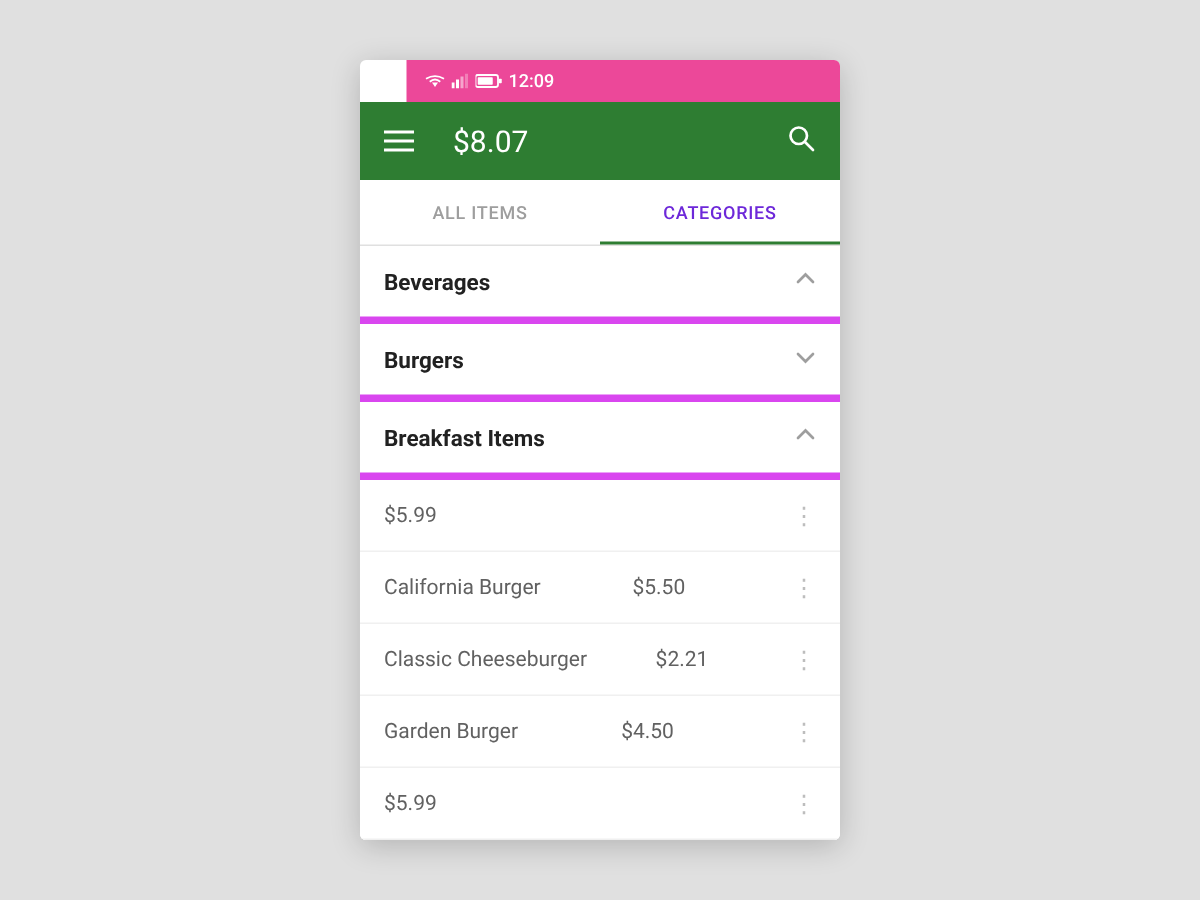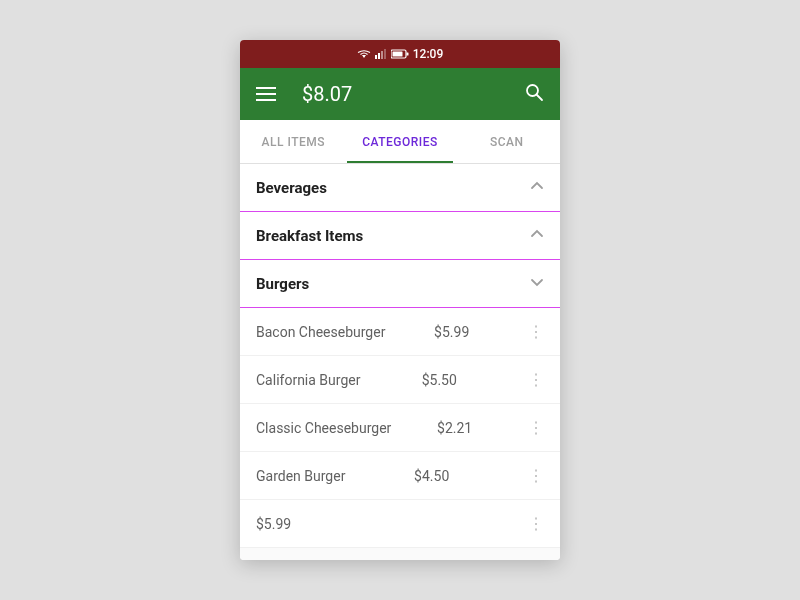--- a/index.html
+++ b/index.html
@@ -17,27 +17,28 @@
       height: 520px;
       background: #fff;
       border-radius: 4px;
       overflow: hidden;
       display: flex;
       flex-direction: column;
       box-shadow: 0 4px 20px rgba(0,0,0,0.2);
     }
     
     .status-bar {
-      background: #7f1d1d;
+      background: #ec4899;
       height: 28px;
       display: flex;
       align-items: center;
-      justify-content: center;
+      justify-content: flex-start;
       padding: 0 12px;
       gap: 6px;
+      margin-left: 31px;
     }
     .status-bar-icons {
       display: flex;
       align-items: center;
       gap: 4px;
     }
     .status-time {
       color: white;
       font-size: 12px;
       font-weight: 500;
@@ -115,21 +116,21 @@
       overflow-y: auto;
       background: #fafafa;
     }
     
     .category-header {
       background: #fff;
       padding: 14px 16px;
       display: flex;
       align-items: center;
       justify-content: space-between;
-      border-bottom: 1px solid #d946ef;
+      border-bottom: 5px solid #d946ef;
       cursor: pointer;
     }
     .category-header + .category-header {
       margin-top: 0;
     }
     .category-name {
       font-size: 15px;
       font-weight: 700;
       color: #212121;
     }
@@ -209,56 +210,52 @@
     </span>
   </div>
 
   <div class="tabs">
     <div class="tab">
       <span>ALL ITEMS</span>
     </div>
     <div class="tab active">
       <span>CATEGORIES</span>
     </div>
-    <div class="tab">
-      <span>SCAN</span>
-    </div>
   </div>
 
   <div class="content">
 
     <div class="category-header">
       <span class="category-name">Beverages</span>
       <span class="chevron">
         <svg width="14" height="14" viewBox="0 0 14 14" fill="none">
           <polyline points="2,9 7,4 12,9" stroke="#9e9e9e" stroke-width="1.8" fill="none" stroke-linecap="round"></polyline>
         </svg>
       </span>
     </div>
 
     <div class="category-header">
+      <span class="category-name">Burgers</span>
+      <span class="chevron">
+        <svg width="14" height="14" viewBox="0 0 14 14" fill="none">
+          <polyline points="2,5 7,10 12,5" stroke="#9e9e9e" stroke-width="1.8" fill="none" stroke-linecap="round"></polyline>
+        </svg>
+      </span>
+    </div>
+
+    <div class="category-header">
       <span class="category-name">Breakfast Items</span>
       <span class="chevron">
         <svg width="14" height="14" viewBox="0 0 14 14" fill="none">
           <polyline points="2,9 7,4 12,9" stroke="#9e9e9e" stroke-width="1.8" fill="none" stroke-linecap="round"></polyline>
         </svg>
       </span>
     </div>
 
-    <div class="category-header">
-      <span class="category-name">Burgers</span>
-      <span class="chevron">
-        <svg width="14" height="14" viewBox="0 0 14 14" fill="none">
-          <polyline points="2,5 7,10 12,5" stroke="#9e9e9e" stroke-width="1.8" fill="none" stroke-linecap="round"></polyline>
-        </svg>
-      </span>
-    </div>
-
-    <div class="menu-item">
-      <span class="menu-item-name">Bacon Cheeseburger</span>
+    <div class="menu-item">
       <span class="menu-item-price">$5.99</span>
       <span class="more-icon">⋮</span>
     </div>
 
     <div class="menu-item">
       <span class="menu-item-name">California Burger</span>
       <span class="menu-item-price">$5.50</span>
       <span class="more-icon">⋮</span>
     </div>
 

